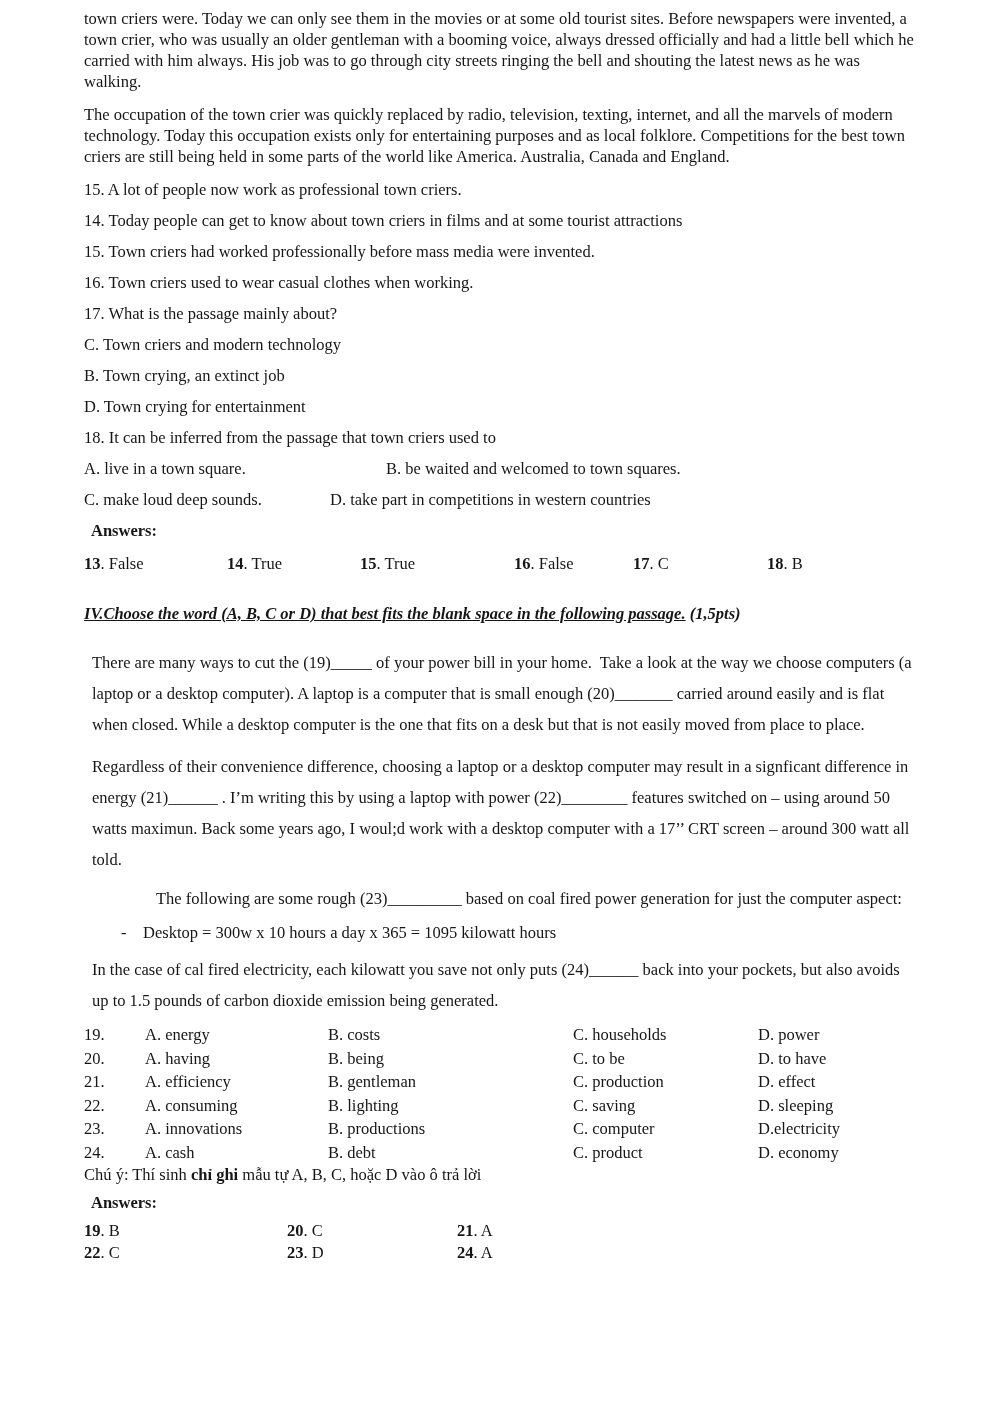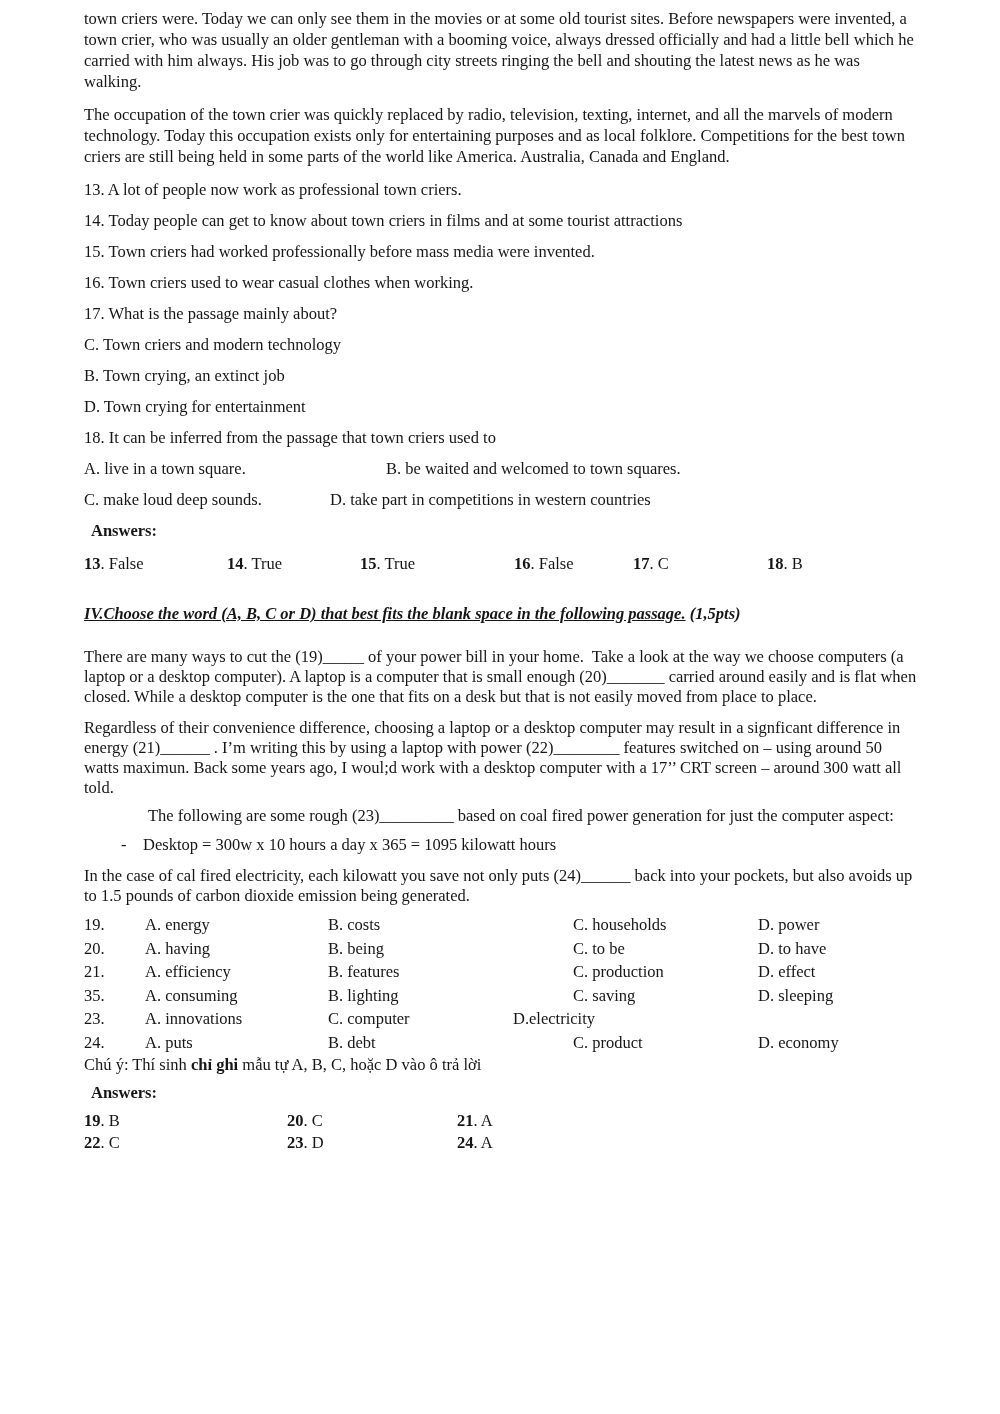--- a/index.html
+++ b/index.html
@@ -24,21 +24,21 @@
   .anslabel { font-weight: bold; margin: 7px; line-height: 21px; }
   .ansrow { display: flex; line-height: 21px; margin-top: 12px; }
   .ansrow .cell { display: inline-block; }
   .ac1 { width: 143px; } .ac2 { width: 133px; } .ac3 { width: 154px; }
   .ac4 { width: 119px; } .ac5 { width: 134px; } .ac6 { flex: 1; }
   b { font-weight: bold; }
 
   
   .heading { font-weight: bold; font-style: italic; margin: 29px 0 22px 0; line-height: 22px; }
   .heading .u { text-decoration: underline; }
-  .p24 { line-height: 20px; margin: 0 0 11px 0; white-space: pre-wrap; }
+  .p24 { line-height: 31px; margin: 0 0 11px 8px; white-space: pre-wrap; }
   .p24b { margin-bottom: 8px; }
   .indent { text-indent: 64px; }
   .bullet { line-height: 21px; margin: 0 0 11px 0; padding-left: 37px; }
   .bullet .dash { display: inline-block; width: 22px; }
   .mcq { margin-top: 7px; }
   .mcqrow { display: flex; line-height: 23.5px; }
   .c-num { width: 61px; } .c-a { width: 183px; } .c-b { width: 245px; }
   .c-c { width: 185px; } .c-d { flex: 1; }
   .note { margin: 0; line-height: 21px; }
   .ansbot { display: flex; line-height: 22px; }
@@ -47,21 +47,21 @@
 </head>
 <body>
 
 <div class="page">
 
   <div class="s1">
     <p class="para">town criers were. Today we can only see them in the movies or at some old tourist sites. Before newspapers were invented, a town crier, who was usually an older gentleman with a booming voice, always dressed officially and had a little bell which he carried with him always. His job was to go through city streets ringing the bell and shouting the latest news as he was walking.</p>
     <p class="para">The occupation of the town crier was quickly replaced by radio, television, texting, internet, and all the marvels of modern technology. Today this occupation exists only for entertaining purposes and as local folklore. Competitions for the best town criers are still being held in some parts of the world like America. Australia, Canada and England.</p>
 
     <div class="questions">
-      <div class="qline">13. A lot of people now work as professional town criers.</div>
+      <div class="qline">15. A lot of people now work as professional town criers.</div>
       <div class="qline">14. Today people can get to know about town criers in films and at some tourist attractions</div>
       <div class="qline">15. Town criers had worked professionally before mass media were invented.</div>
       <div class="qline">16. Town criers used to wear casual clothes when working.</div>
       <div class="qline">17. What is the passage mainly about?</div>
       <div class="qline">C. Town criers and modern technology</div>
       <div class="qline">B. Town crying, an extinct job</div>
       <div class="qline">D. Town crying for entertainment</div>
       <div class="qline">18. It can be inferred from the passage that town criers used to</div>
 
       <div class="optrow">
@@ -109,40 +109,41 @@
       <div class="mcqrow">
         <span class="c-num">20.</span>
           <span class="c-a">A. having</span>
           <span class="c-b">B. being</span>
           <span class="c-c">C. to be</span>
           <span class="c-d">D. to have</span>
       </div>
       <div class="mcqrow">
         <span class="c-num">21.</span>
           <span class="c-a">A. efficiency</span>
-          <span class="c-b">B. features</span>
+          <span class="c-b">B. gentleman</span>
           <span class="c-c">C. production</span>
           <span class="c-d">D. effect</span>
       </div>
       <div class="mcqrow">
-        <span class="c-num">35.</span>
+        <span class="c-num">22.</span>
           <span class="c-a">A. consuming</span>
           <span class="c-b">B. lighting</span>
           <span class="c-c">C. saving</span>
           <span class="c-d">D. sleeping</span>
       </div>
       <div class="mcqrow">
         <span class="c-num">23.</span>
           <span class="c-a">A. innovations</span>
+          <span class="c-b">B. productions</span>
           <span class="c-c">C. computer</span>
           <span class="c-d">D.electricity</span>
       </div>
       <div class="mcqrow">
         <span class="c-num">24.</span>
-          <span class="c-a">A. puts</span>
+          <span class="c-a">A. cash</span>
           <span class="c-b">B. debt</span>
           <span class="c-c">C. product</span>
           <span class="c-d">D. economy</span>
       </div>
     </div>
 
     <p class="note">
       <span>Chú ý: Thí sinh </span><b>chỉ ghi</b><span> mẫu tự A, B, C, hoặc D vào ô trả lời</span>
     </p>
 

